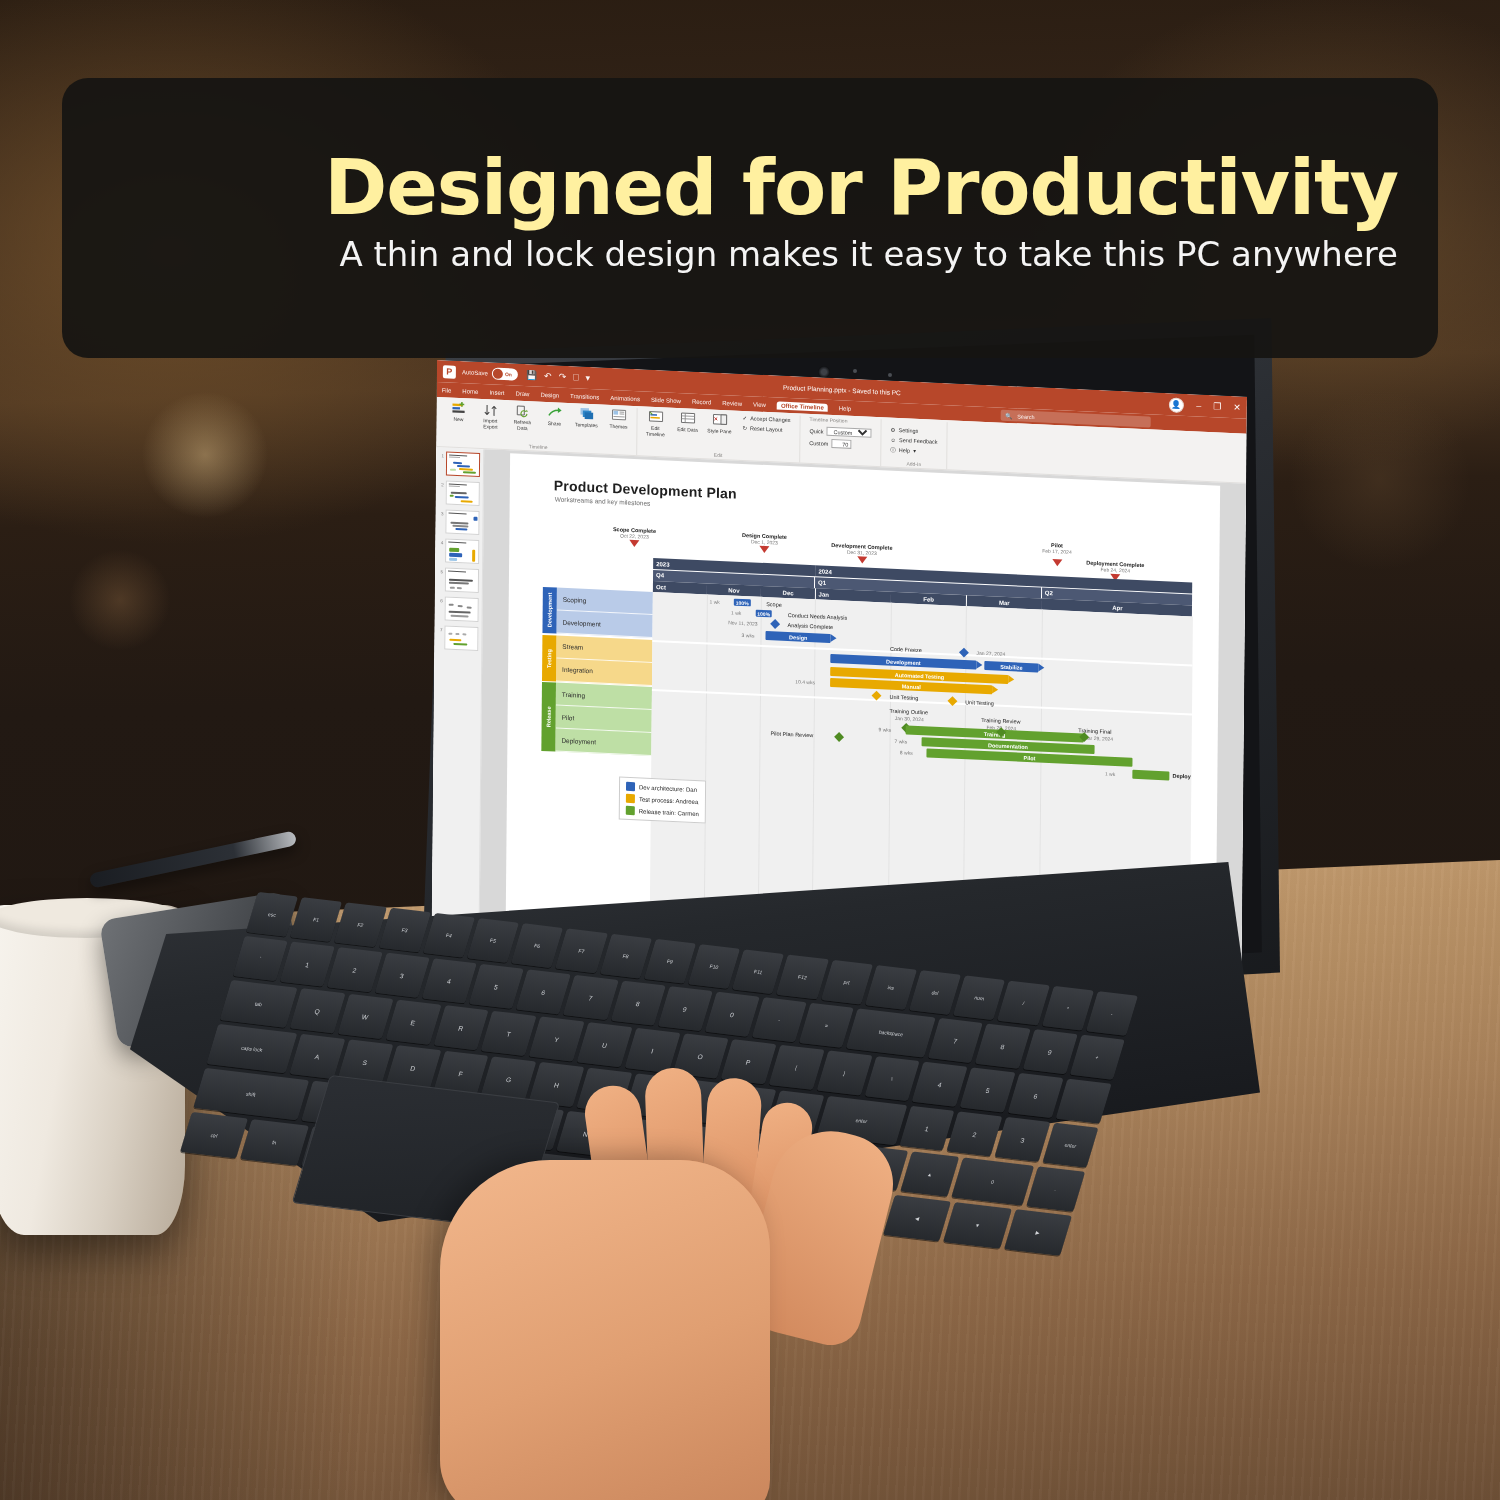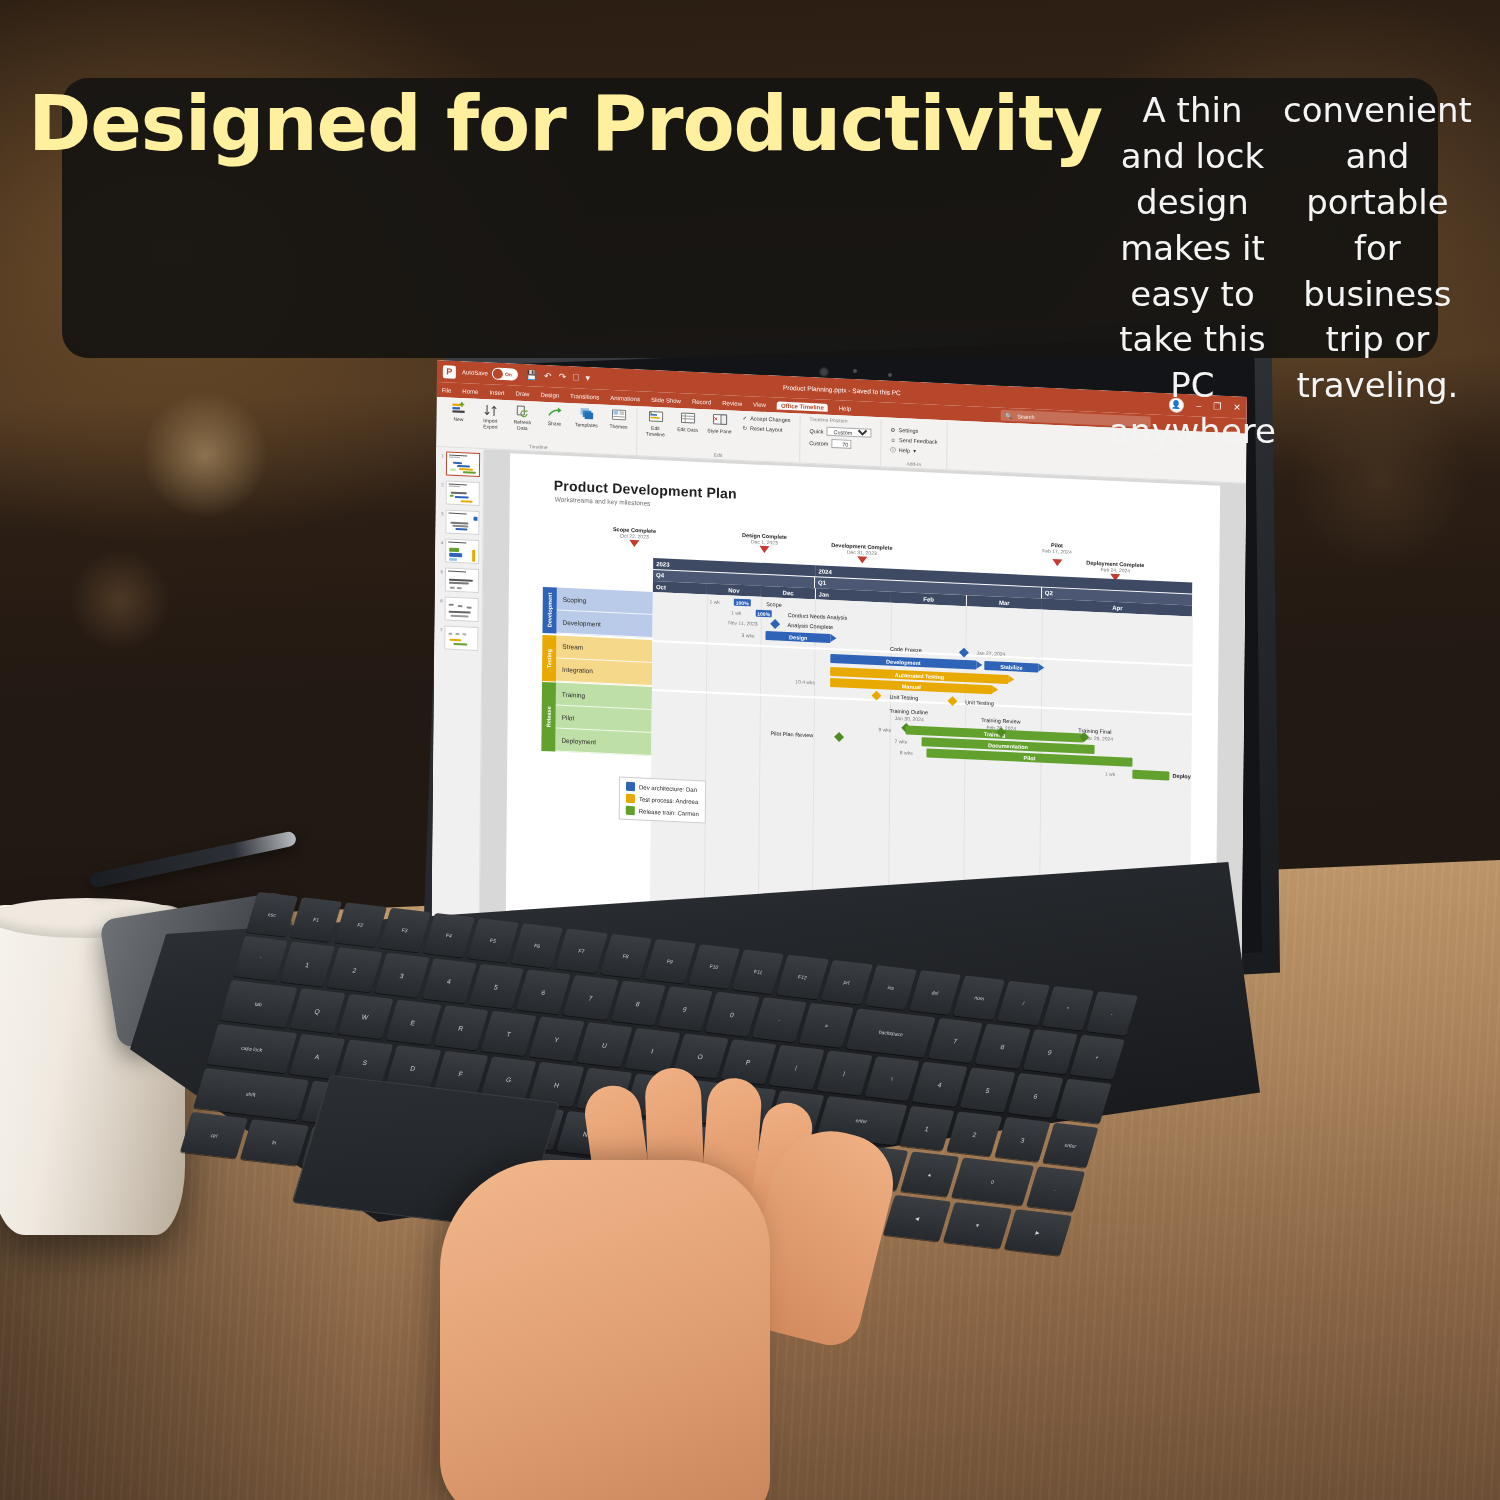--- a/index.html
+++ b/index.html
@@ -313,23 +313,22 @@
   #thumb{
     position:absolute; left:760px; top:1130px; width:120px; height:210px;
     background:linear-gradient(200deg,#f0b184,#d1885c);
     border-radius:60px 50px 30px 40px; transform:rotate(14deg);
   }
 
   
   #banner{
     position:absolute; left:62px; top:78px; width:1376px; height:280px;
     background:rgba(22,20,18,.93); border-radius:26px;
-    display:flex; flex-direction:row; align-items:flex-start; justify-content:center;
+    display:flex; flex-direction:column; align-items:flex-end; justify-content:center;
     padding:6px 40px 16px;
-    gap:7px;
   }
   #headline{
     color:#fff0a0; font-size:76px; font-weight:bold; line-height:1.05;
     letter-spacing:-1px; text-align:center; white-space:nowrap;
     font-family:"DejaVu Sans", sans-serif;
   }
   .subline{
     color:#f4f4f4; font-size:34px; text-align:center; line-height:1.35;
     font-family:"DejaVu Sans", sans-serif; margin-top:4px;
   }
@@ -961,14 +960,13 @@
     <div class="finger" style="left:272px;top:48px;width:54px;height:205px;transform:rotate(4deg)"></div>
     <div class="finger" style="left:322px;top:72px;width:50px;height:180px;transform:rotate(9deg)"></div>
   </div>
   <div id="thumb"></div>
   <div id="palm"></div>
 </div>
 
 <div id="banner">
   <div id="headline">Designed for Productivity</div>
   <div class="subline">A thin and lock design makes it easy to take this PC anywhere</div>
-  <div class="subline">convenient and portable for business trip or traveling.</div>
 </div>
 
 </body></html>

